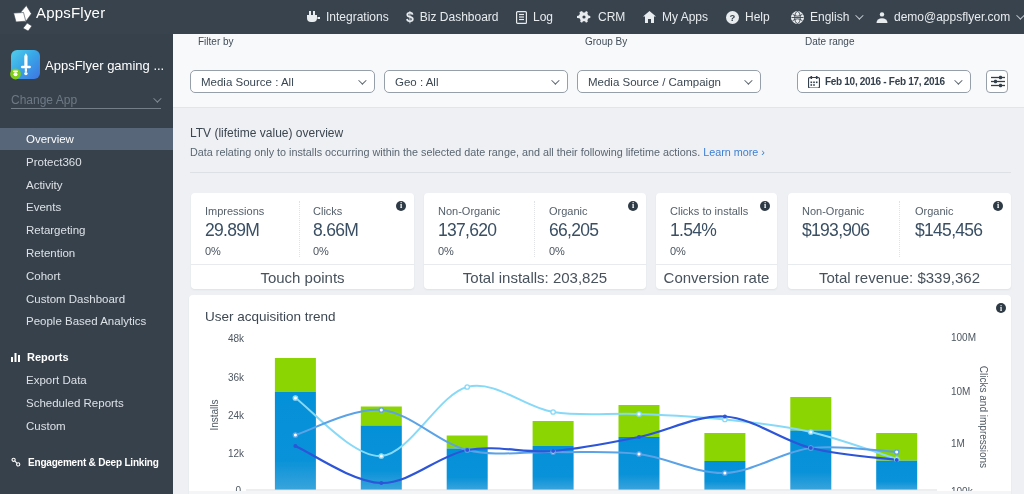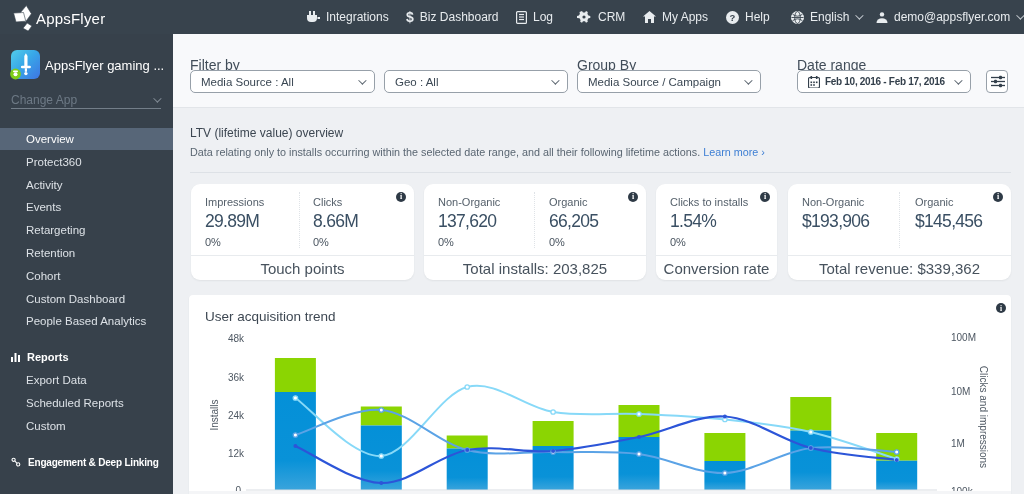--- a/index.html
+++ b/index.html
@@ -1,21 +1,21 @@
 <!DOCTYPE html>
 <html><head>
 <meta charset="utf-8">
 <style>
 * { margin:0; padding:0; box-sizing:border-box; }
 html,body { width:1024px; height:494px; overflow:hidden; font-family:"Liberation Sans",sans-serif; background:#eef0f3; }
 #page { position:relative; width:1024px; height:494px; }
 
 
 #topbar { position:absolute; left:0; top:0; width:1024px; height:34px; background:#38434d; color:#eef1f3; }
-#logo { position:absolute; left:11px; top:4px; display:flex; align-items:center; }
+#logo { position:absolute; left:11px; top:4px; display:flex; align-items:flex-start; }
 #logo svg { display:block; }
 #logo .lt { font-size:15px; color:#fff; letter-spacing:0.2px; margin-left:2px; }
 .nav { position:absolute; top:0; height:34px; display:flex; align-items:center; font-size:12px; color:#e8ecef; white-space:nowrap; }
 .nav .ic { margin-right:6px; display:flex; align-items:center; }
 .chev { display:inline-block; width:6px; height:6px; border-right:1.3px solid #c6ccd2; border-bottom:1.3px solid #c6ccd2; transform:rotate(45deg) translateY(-2px); margin-left:6px; }
 
 
 #sidebar { position:absolute; left:0; top:34px; width:173px; height:460px; background:#37414b;padding-left:16px; }
 #appicon { position:absolute; left:11px; top:16px; width:29px; height:29px; border-radius:6px; background:linear-gradient(135deg,#53cdea 0%,#38a8e8 45%,#3e74e2 100%); }
 #appname { position:absolute; left:45px; top:24px; font-size:13px; color:#fff; white-space:nowrap; }
@@ -23,31 +23,31 @@
 #changeapp .chev { border-color:#828c96; position:absolute; right:2px; top:4px; }
 .menu { position:absolute; left:0; top:93.6px; width:173px; }
 .mh { height:22.8px; display:flex; align-items:center; padding-left:11px; color:#fff; font-weight:bold; font-size:11px; white-space:nowrap; }
 .mh svg { margin-right:7px; flex-shrink:0; }
 .mi { height:22.8px; display:flex; align-items:center; padding-left:26px; color:#dce1e6; font-size:11.5px; white-space:nowrap; }
 .mi.sel { background:#576678; color:#fff; }
 .gap { height:13px; }
 
 
 #filters { position:absolute; left:173px; top:34px; width:851px; height:74px; background:#f8f9fb; border-bottom:1px solid #e2e5e9; }
-.flabel { position:absolute; top:23px; font-size:14px; color:#414d59; }
+.flabel { position:absolute; top:2px; font-size:10px; color:#414d59;margin-left:8px; }
 .dd { position:absolute; top:36px; height:23px; background:#fff; border:1px solid #97a0a9; border-radius:5px; font-size:11.5px; color:#3a4753; display:flex; align-items:center; padding-left:10px; white-space:nowrap; }
 .dd .chev { border-color:#5a646e; position:absolute; right:10px; top:8px; }
 
 
 #ltv-title { position:absolute; left:190px; top:126px; font-size:12px; color:#3c4651; }
 #ltv-sub { position:absolute; left:190px; top:146px; font-size:10.8px; color:#5a6672; }
 #ltv-sub a { color:#3e7fd4; text-decoration:none;margin-top:46px; }
 #divider { position:absolute; left:190px; top:172px; width:821px; height:1px; background:#dde1e6; }
 
-.card { position:absolute; top:184px; height:96px; background:#fff; border-radius:9px; box-shadow:0 1px 2px rgba(40,50,60,0.07); }
+.card { position:absolute; top:193px; height:96px; background:#fff; border-radius:4px; box-shadow:0 1px 2px rgba(40,50,60,0.07); }
 .card .foot { position:absolute; left:0; right:0; bottom:0; height:25px; border-top:1px solid #e8ebee; display:flex; align-items:center; justify-content:center; font-size:15px; color:#47525d; }
 .col { position:absolute; top:12px; }
 .col .lab { font-size:11px; color:#55606b; margin-bottom:3px; white-space:nowrap; }
 .col .val { font-size:17.5px; color:#3a4f63; letter-spacing:-0.7px; }
 .col .pct { font-size:11px; color:#4a5560; margin-top:4px; }
 .vdiv { position:absolute; top:8px; bottom:32px; width:0; border-left:1px dotted #dfe3e7; }
 .info { position:absolute; width:10px; height:10px; border-radius:50%; background:#2e3a46; color:#fff; font-size:8px; font-weight:bold; text-align:center; line-height:10px; font-family:"Liberation Serif",serif; }
 
 
 #chart { position:absolute; left:189px; top:295px; width:822px; height:230px; background:#fff; border-radius:4px 4px 0 0; box-shadow:0 1px 2px rgba(40,50,60,0.07); }

